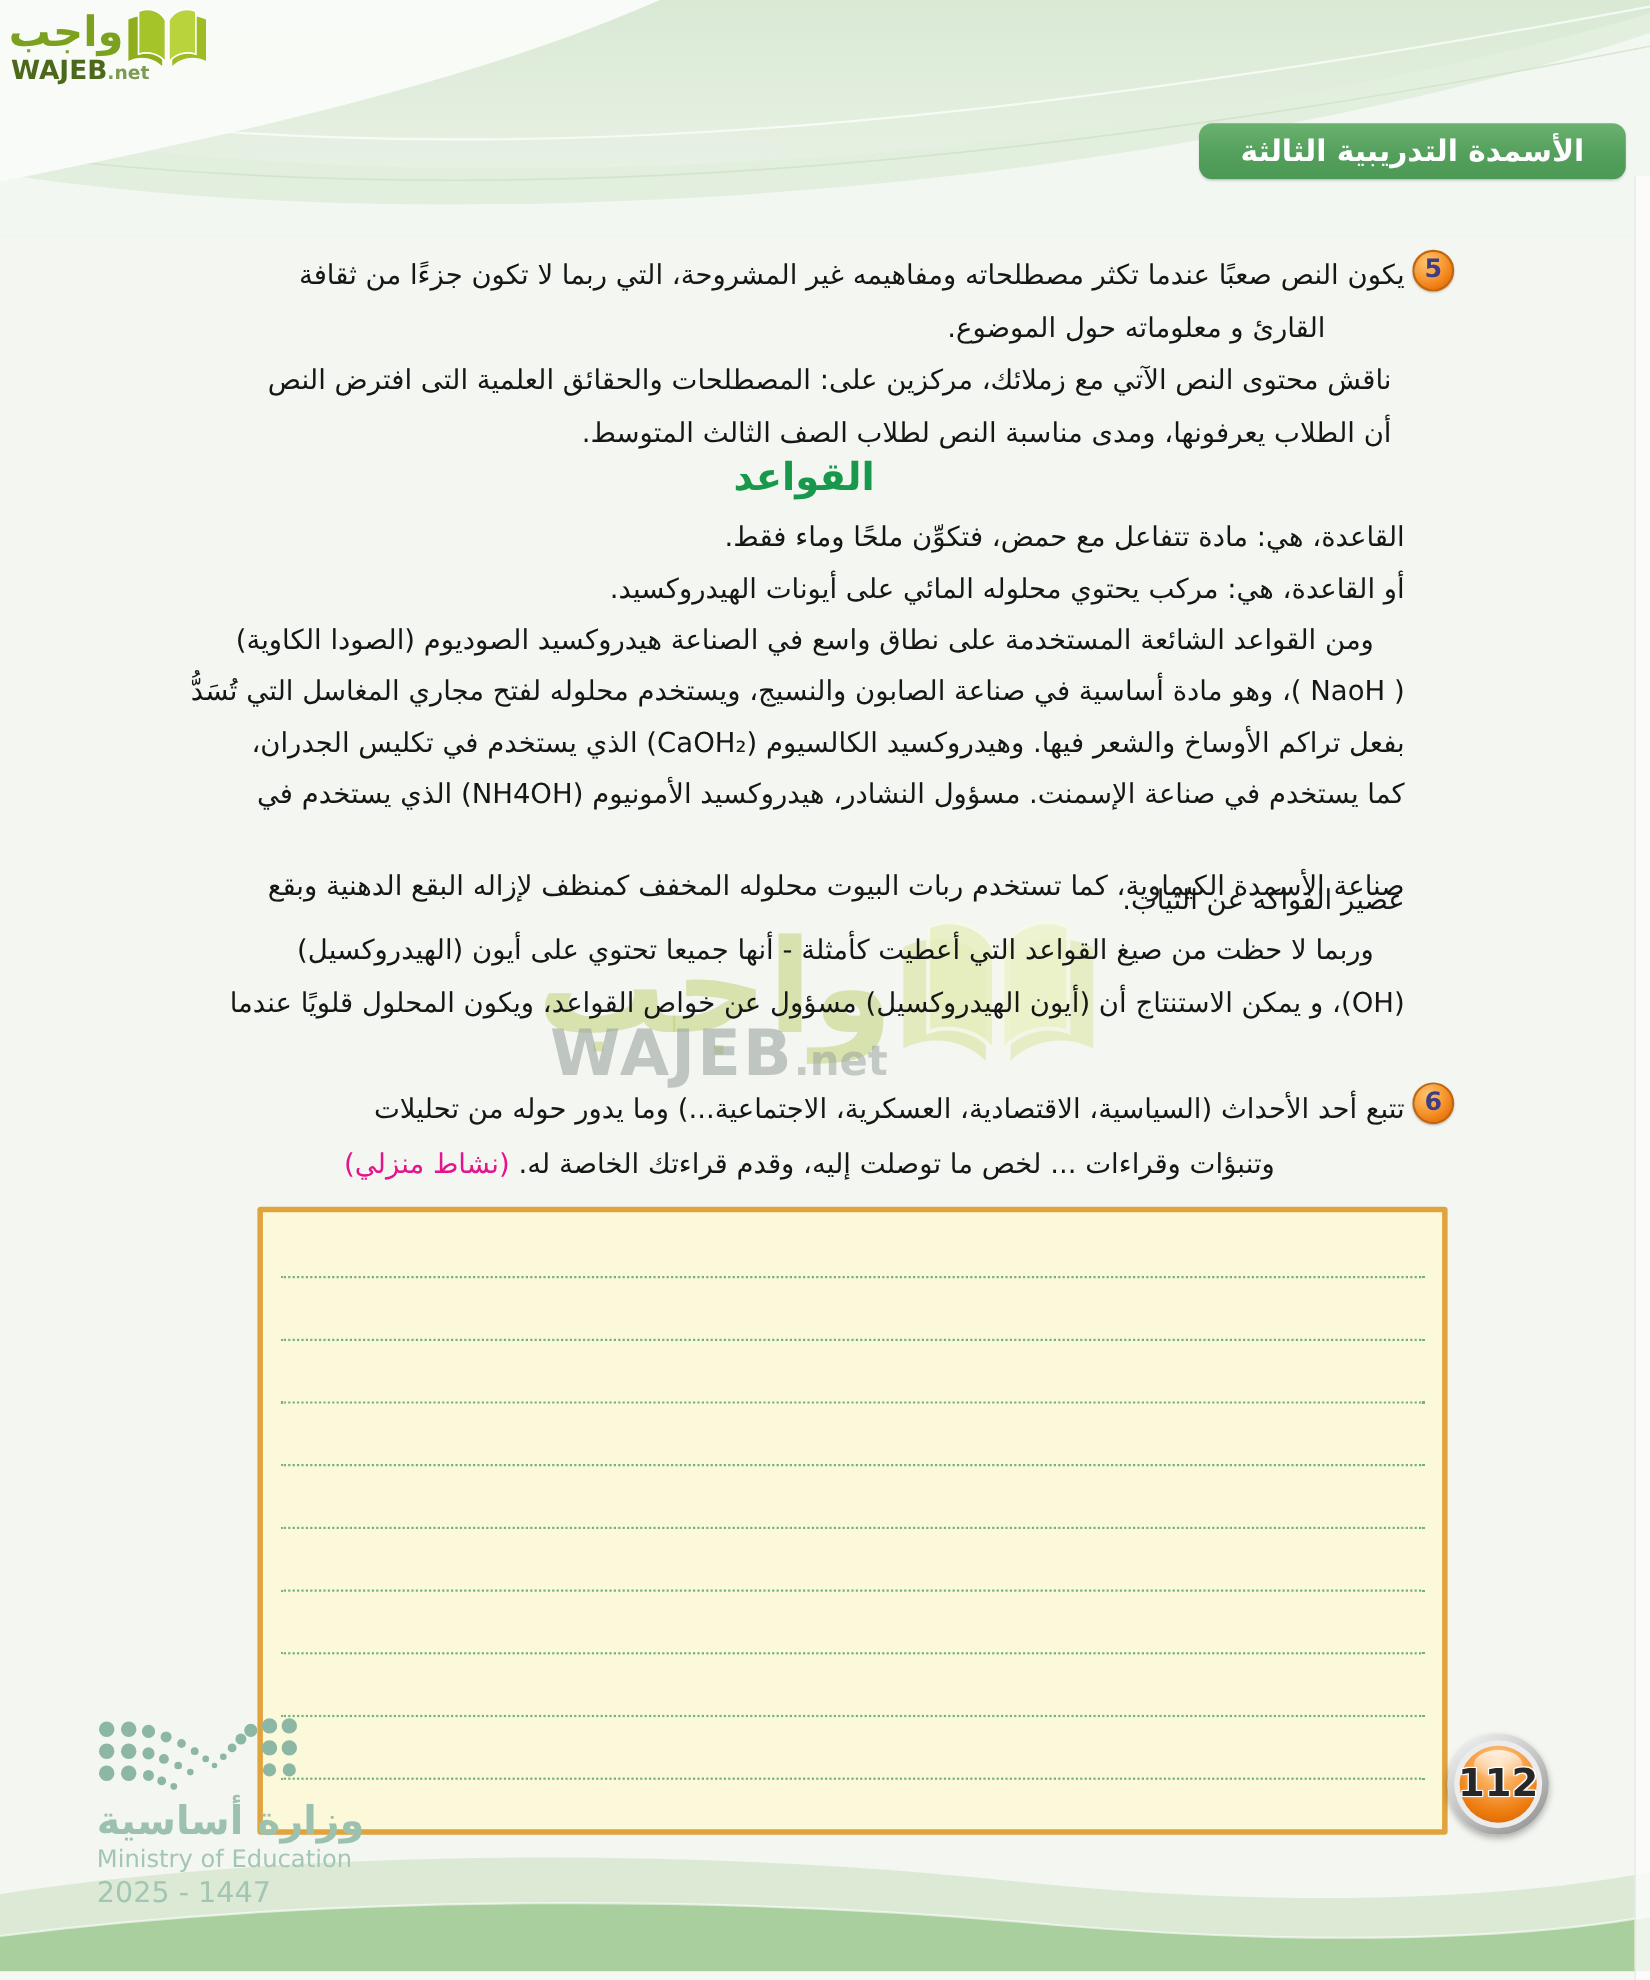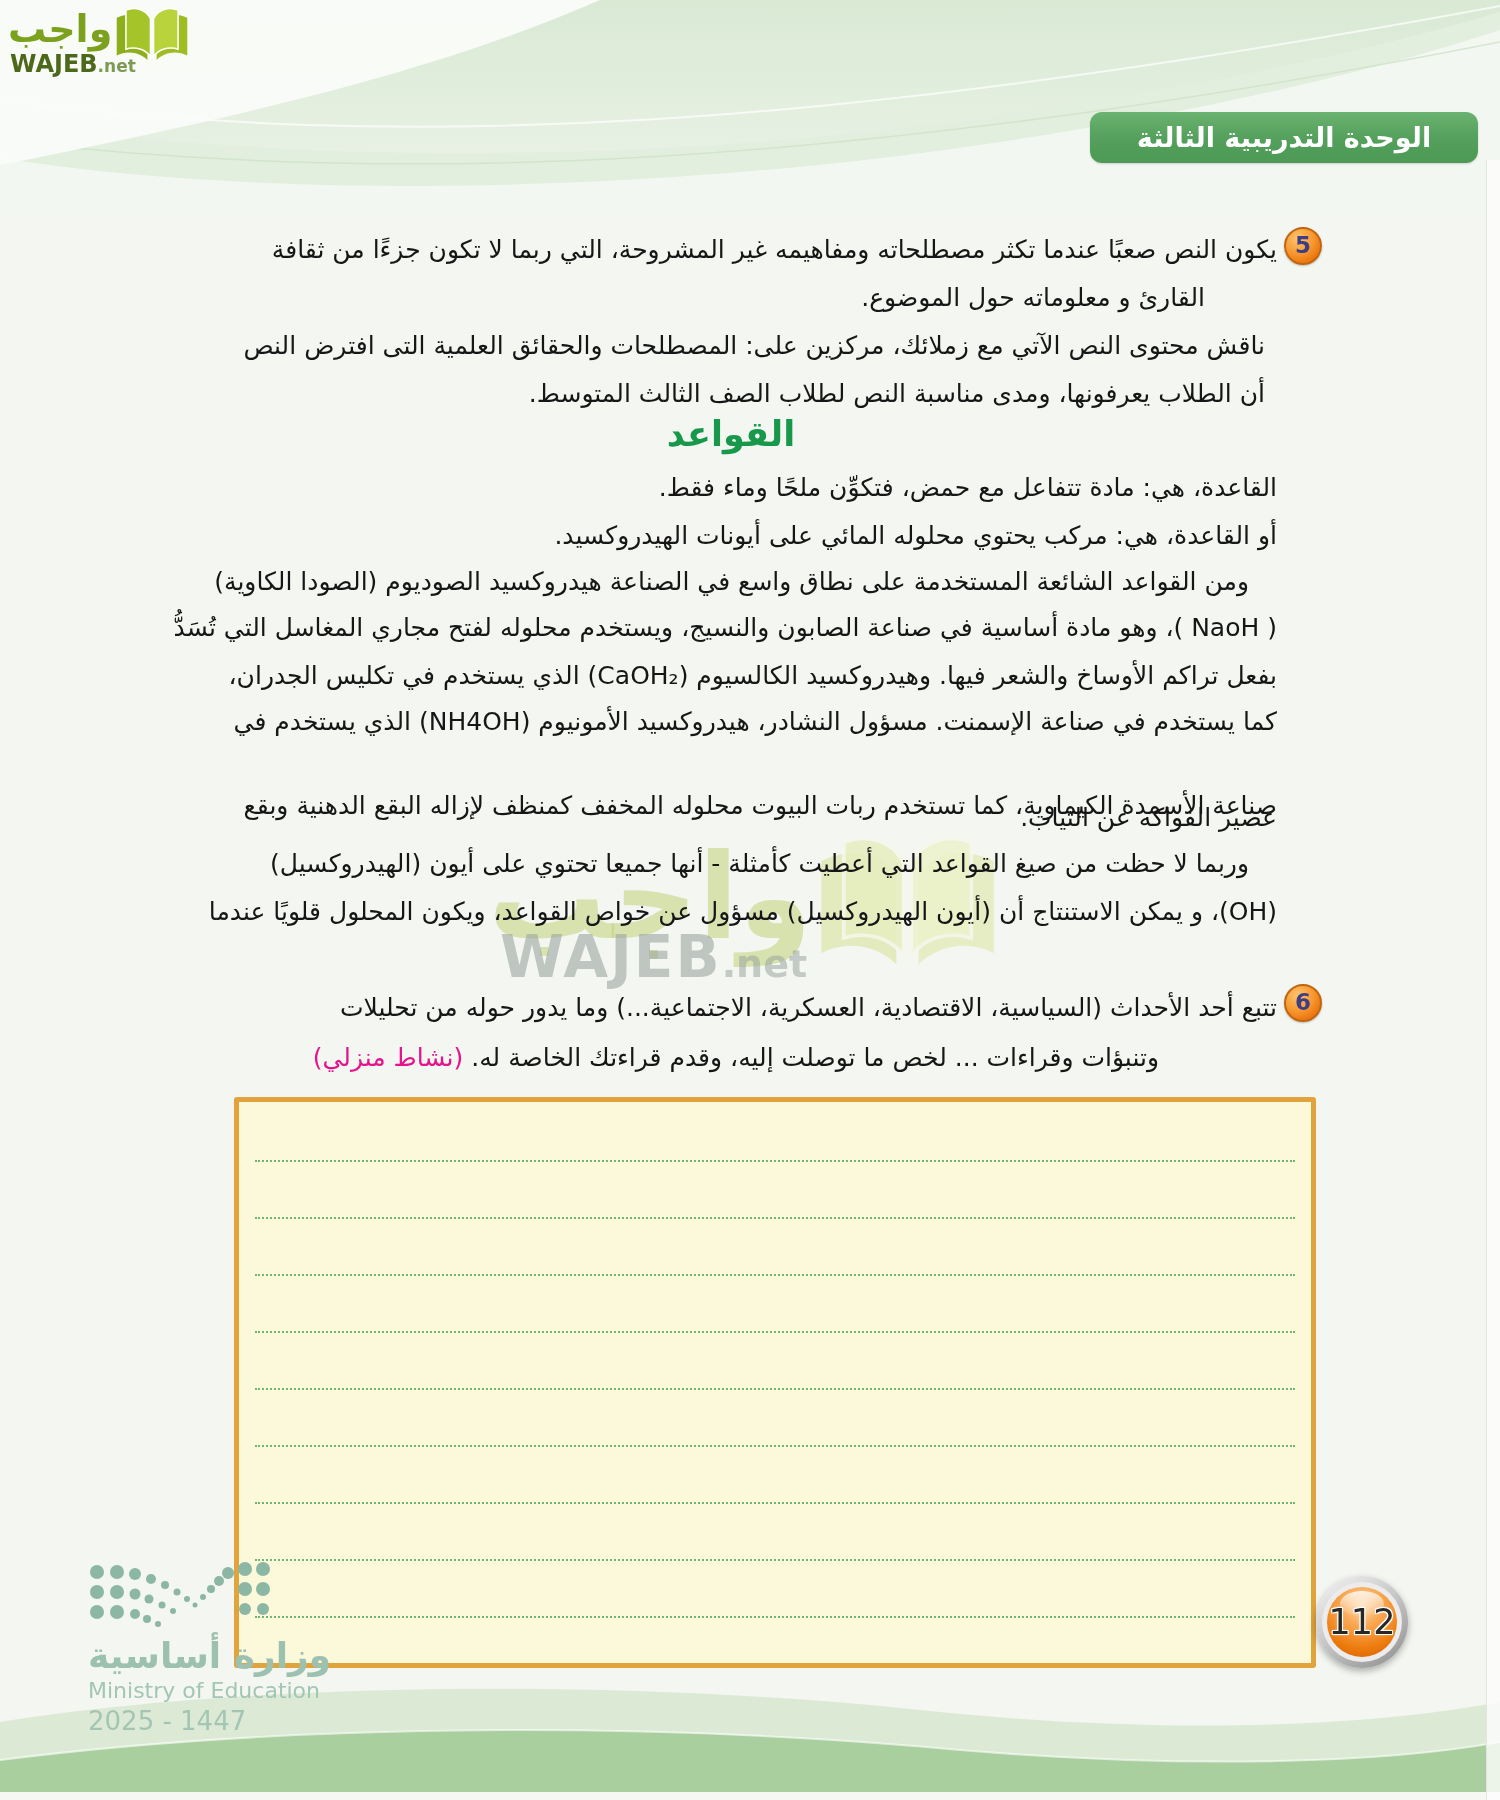--- a/index.html
+++ b/index.html
@@ -76,21 +76,21 @@
   #page-badge .orb{
     position:absolute;left:11px;top:11px;right:11px;bottom:11px;border-radius:50%;
     background:radial-gradient(circle at 50% 26%,#ffdcae 0%,#f9a955 32%,#ee7d10 68%,#cf5c00 100%);
   }
   #page-badge .gloss{
     position:absolute;left:24px;top:15px;width:44px;height:26px;border-radius:50%;
     background:linear-gradient(rgba(255,255,255,.8),rgba(255,255,255,0));
   }
   #page-badge .num{
     position:absolute;left:0;top:0;width:100%;height:100%;text-align:center;line-height:92px;
-    font-size:35px;font-weight:normal;color:#272727;
+    font-size:35px;font-weight:bold;color:#272727;
     text-shadow:0 0 3px #fff,1px 1px 0 #fff,-1px -1px 0 #fff,1px -1px 0 #fff,-1px 1px 0 #fff;
   }
   #bottom-waves{left:0;bottom:0;z-index:0;}
   #edge-right{right:0;top:160px;width:13px;height:1640px;background:rgba(252,252,252,.8);border-left:1px solid #e2e6e0;z-index:4;}
 </style>
 </head>
 <body>
 
 <svg id="top-waves" class="abs" width="1500" height="215" viewBox="0 0 1500 215">
   <defs>
@@ -113,21 +113,21 @@
     <path d="M54,22 C46,10 28,8 14,15 L14,64 C28,57 44,60 54,70 Z" fill="#8fae1b"></path>
     <path d="M66,22 C74,10 92,8 106,15 L106,64 C92,57 76,60 66,70 Z" fill="#9dbd22"></path>
     <path d="M58,16 C52,4 38,0 26,5 L26,56 C38,52 52,56 58,66 Z" fill="#a5c42a" stroke="#ffffff" stroke-width="2"></path>
     <path d="M62,16 C68,4 82,0 94,5 L94,56 C82,52 68,56 62,66 Z" fill="#b8d33c" stroke="#ffffff" stroke-width="2"></path>
   </svg>
   <div id="logo-en" class="abs">
     <span>WAJEB</span><span class="net">.net</span>
   </div>
 </div>
 
-<div id="unit-banner" class="abs">الوحدة التدريبية الثالثة</div>
+<div id="unit-banner" class="abs">الأسمدة التدريبية الثالثة</div>
 
 <div id="wm-ar" class="abs">واجب</div>
 <svg id="wm-book" class="abs" width="225" height="192" viewBox="0 0 120 80">
   <path d="M54,22 C46,10 28,8 14,15 L14,64 C28,57 44,60 54,70 Z" fill="#dde6ab" opacity="0.75"></path>
   <path d="M66,22 C74,10 92,8 106,15 L106,64 C92,57 76,60 66,70 Z" fill="#e2eab4" opacity="0.75"></path>
   <path d="M58,16 C52,4 38,0 26,5 L26,56 C38,52 52,56 58,66 Z" fill="#e7eec0" stroke="#f6f8ec" stroke-width="2" opacity="0.85"></path>
   <path d="M62,16 C68,4 82,0 94,5 L94,56 C82,52 68,56 62,66 Z" fill="#ecf2cb" stroke="#f6f8ec" stroke-width="2" opacity="0.85"></path>
 </svg>
 <div id="wm-en" class="abs">
   <span>WAJEB</span><span class="net">.net</span>

